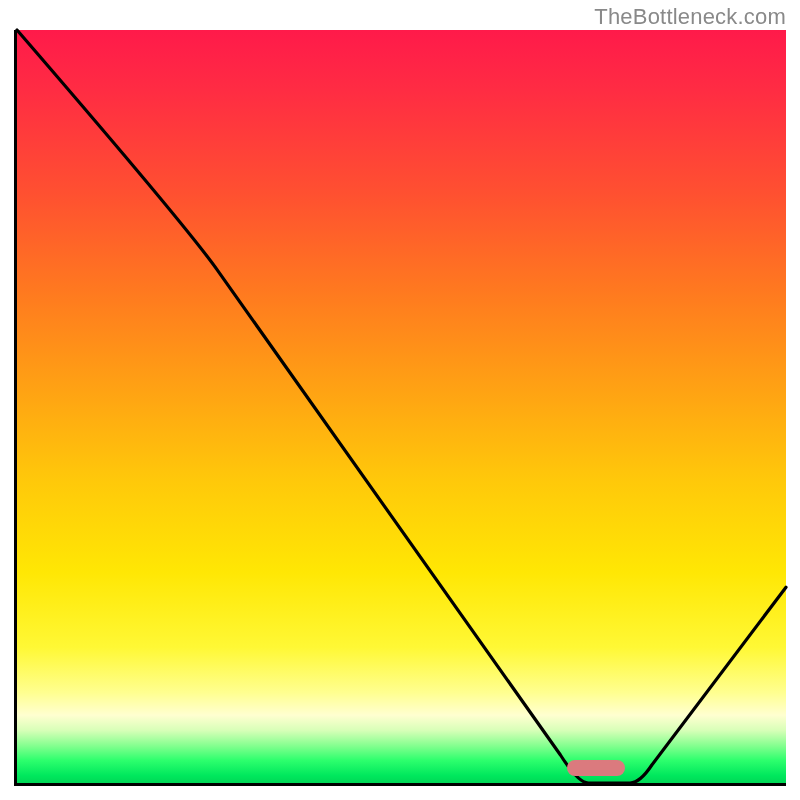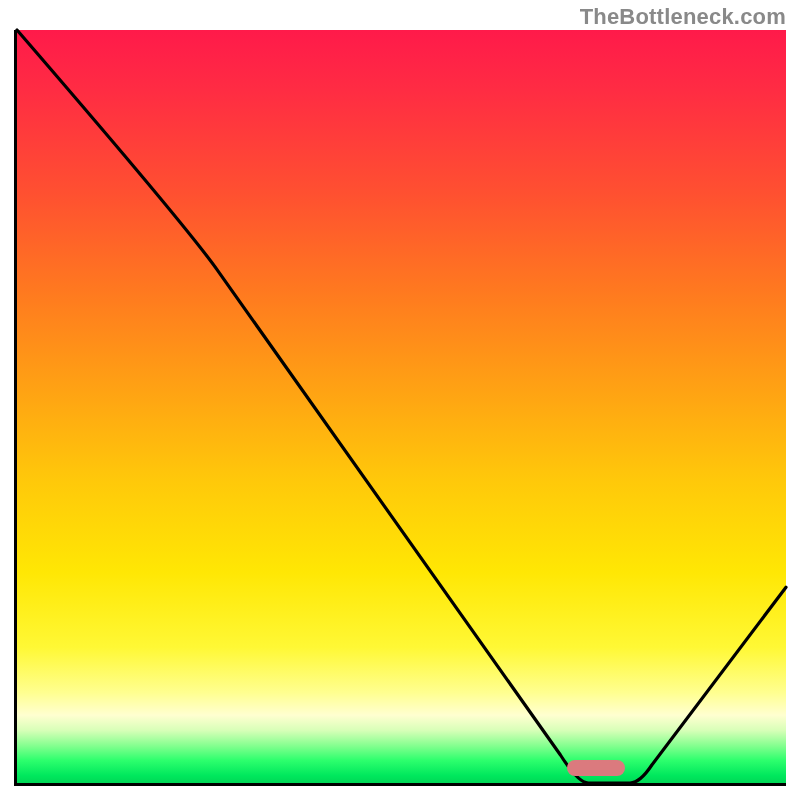--- a/index.html
+++ b/index.html
@@ -9,21 +9,21 @@
     background: #ffffff;
     font-family: Arial, sans-serif;
     position: relative;
     overflow: hidden;
   }
   .attribution {
     position: absolute;
     top: 4px;
     right: 14px;
     font-size: 22px;
-    font-weight: bold;
+    font-weight: normal;
     color: #898989;
     letter-spacing: 0.2px;
   }
   .chart-area {
     position: absolute;
     left: 14px;
     top: 30px;
     width: 772px;
     height: 756px;
     border-left: 3px solid #000;

